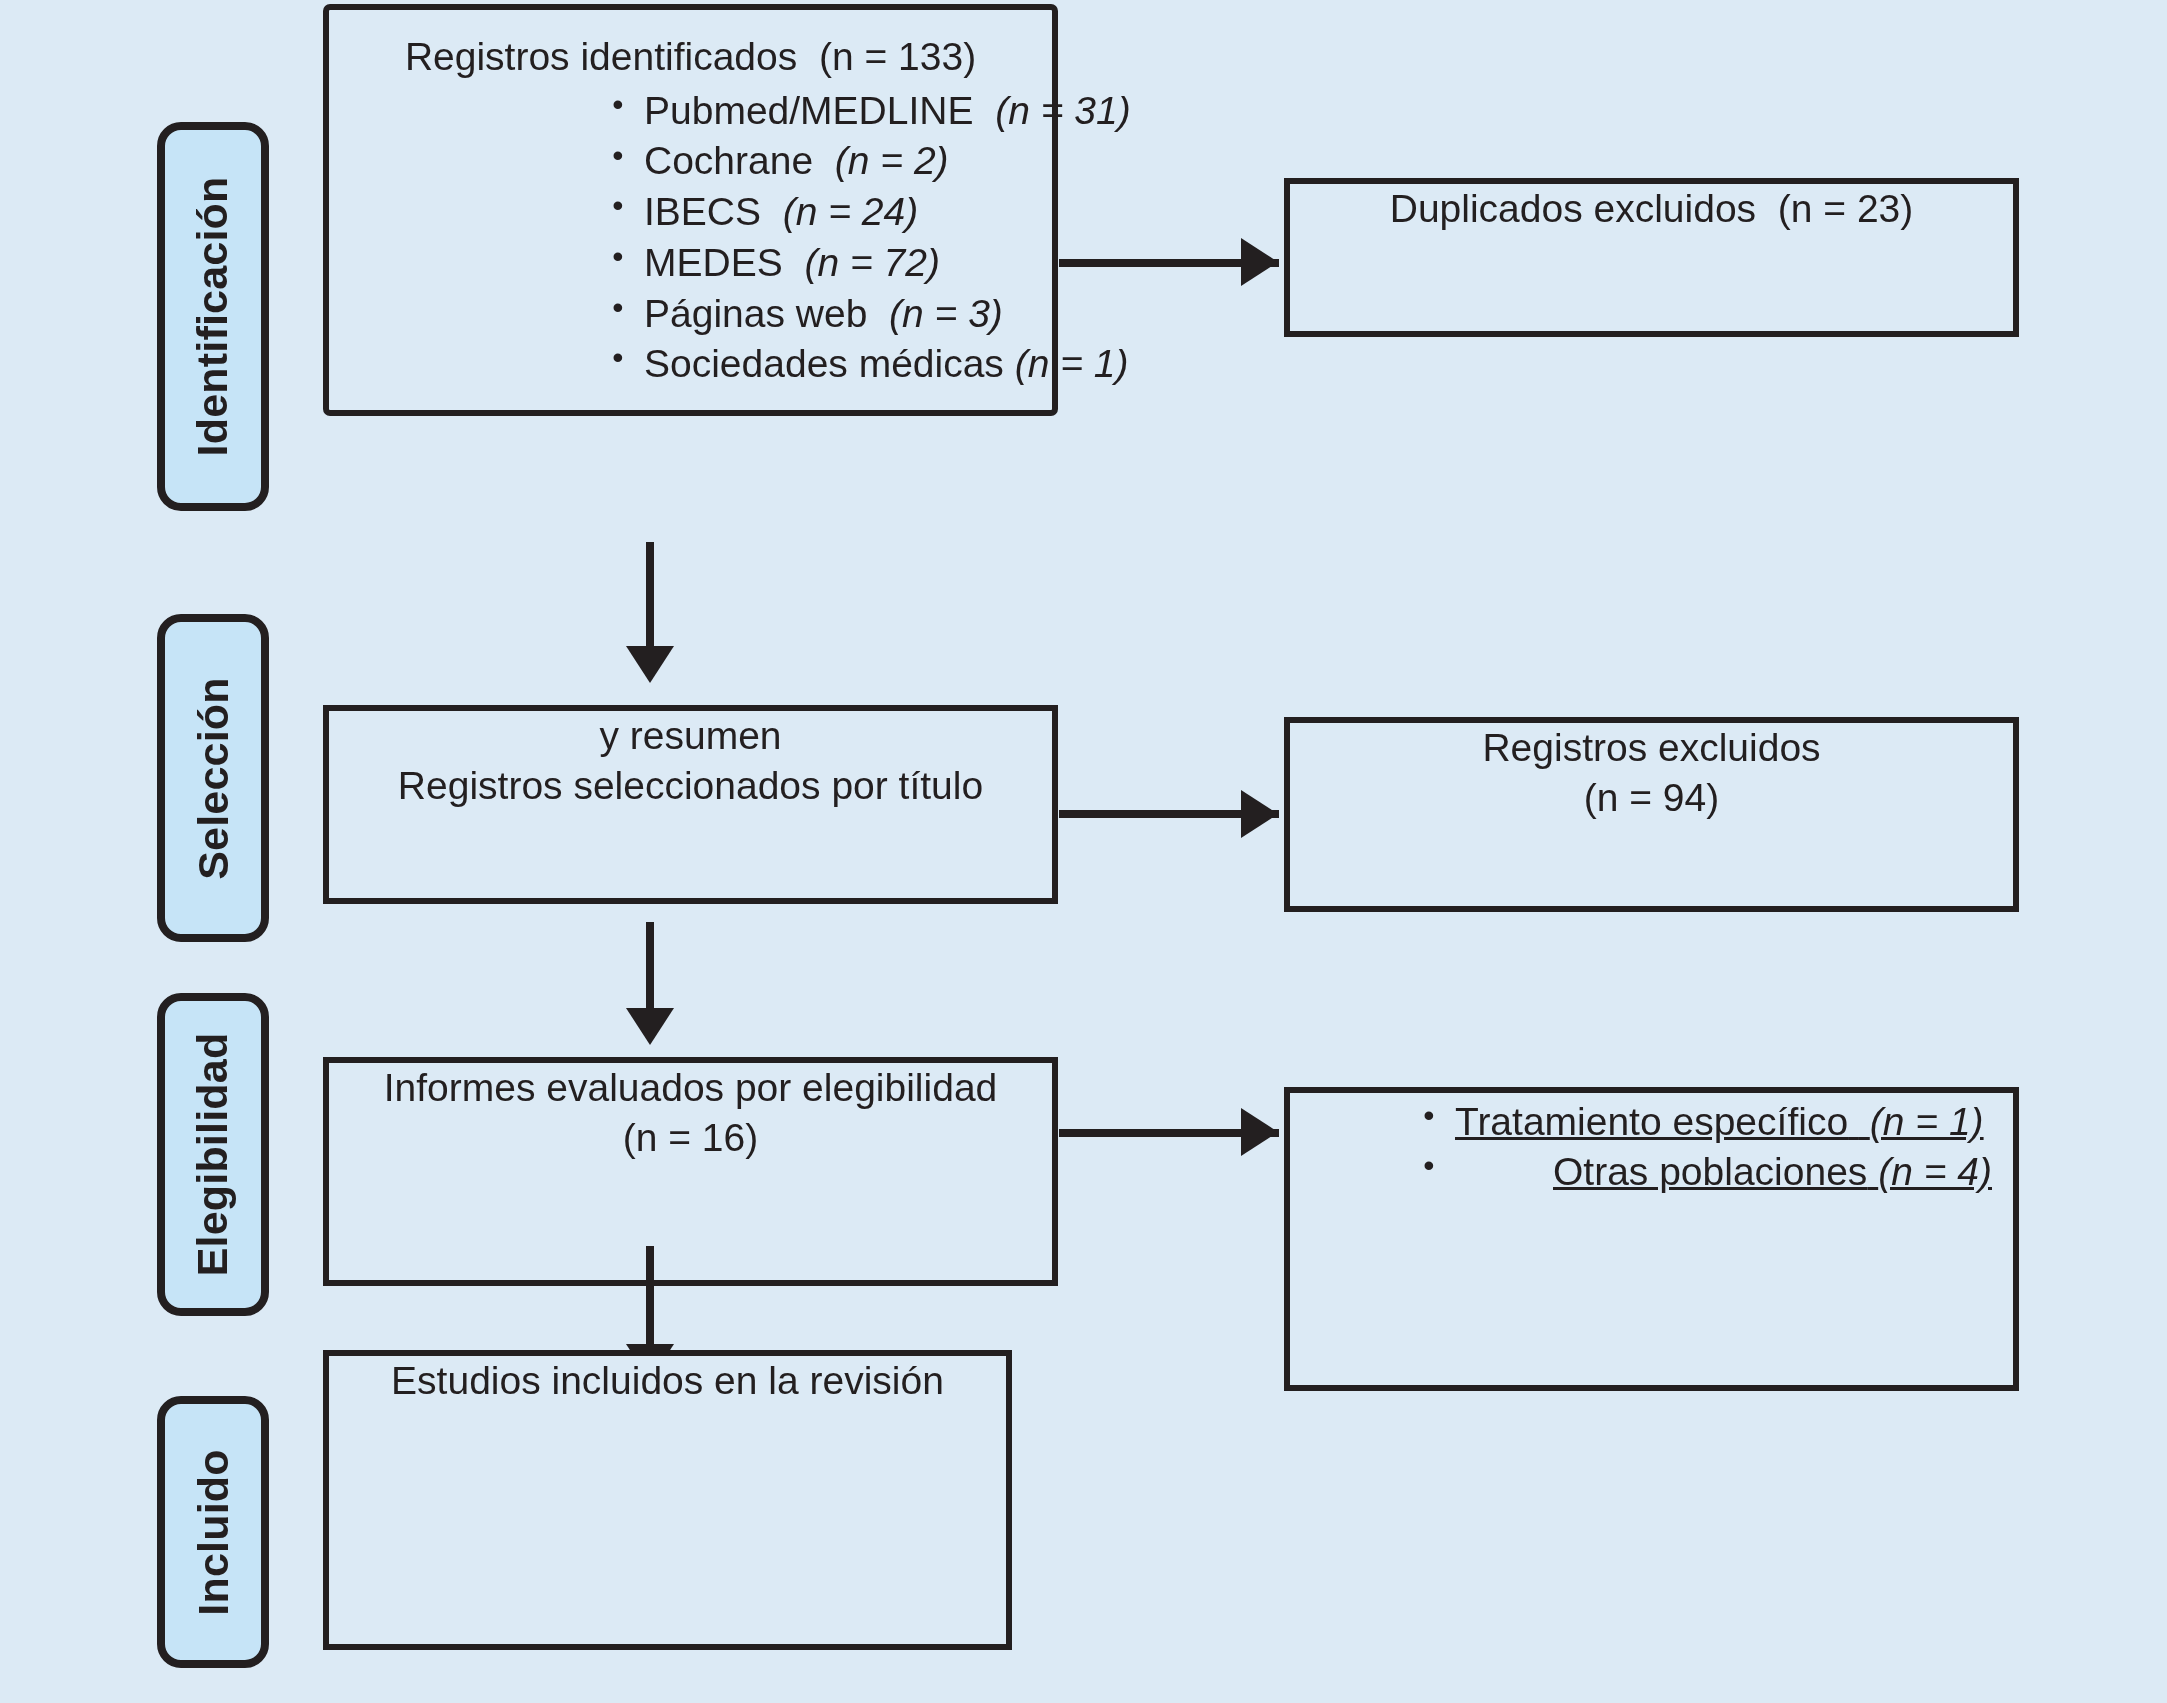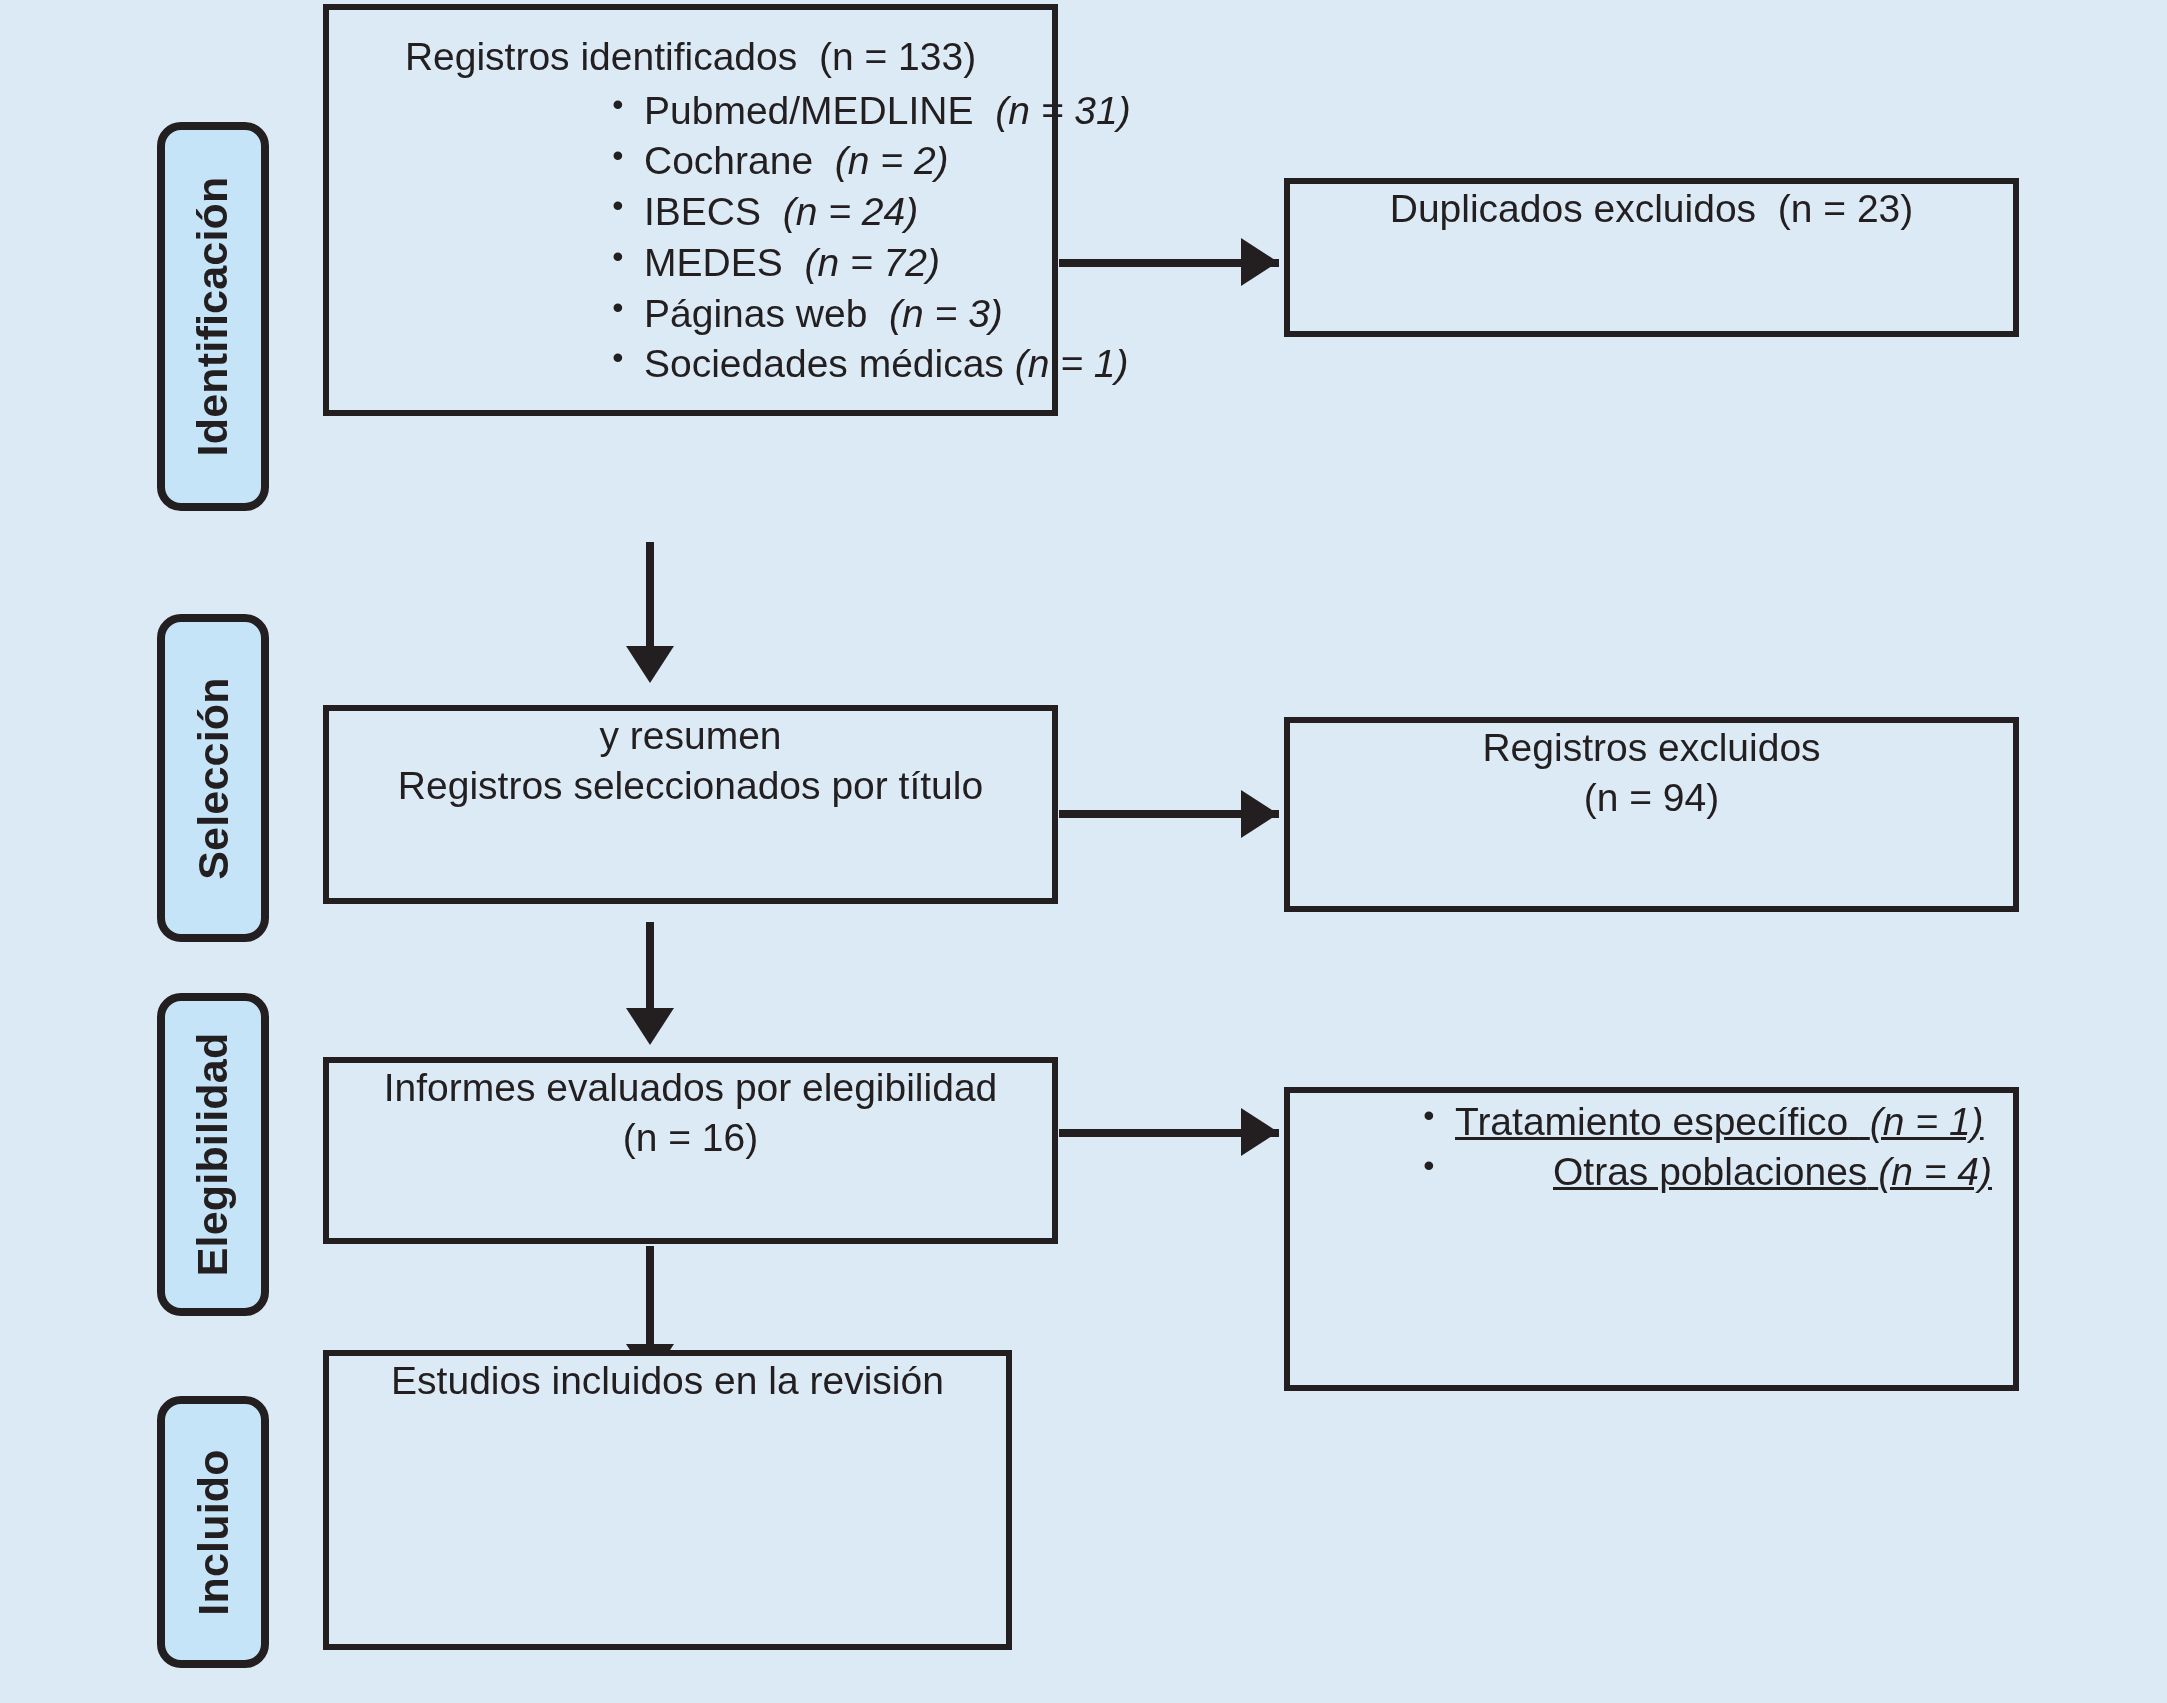--- a/index.html
+++ b/index.html
@@ -125,21 +125,21 @@
   </div>
 
   <div class="stage-pill" style="left:157px; top:993px; width:112px; height:323px;">
     <span class="stage-label">Elegibilidad</span>
   </div>
 
   <div class="stage-pill" style="left:157px; top:1396px; width:112px; height:272px;">
     <span class="stage-label">Incluido</span>
   </div>
 
-  <div class="flow-box" style="left:323px; top:3.7px; width:735px; height:412px; justify-content:flex-start; padding-top:22.5px;">
+  <div class="flow-box" style="left:323px; top:3.7px; width:735px; height:412px; justify-content:flex-start; padding-top:22.5px;border-radius:7px;">
     <div class="title-line">
       <span>Registros identificados</span>
       <span>&nbsp;</span><span>(n = 133)</span>
     </div>
     <ul class="bullet-list bullets-indent-1">
       <li>
         <span>Pubmed/MEDLINE</span>
         <span class="n-italic"><i>&nbsp;</i><span class="n-italic">(n = 31)</span></span>
       </li>
       <li>
@@ -187,21 +187,21 @@
   <div class="arrow-h-head" style="left:1241px; top:790px;"></div>
 
   <div class="flow-box" style="left:1284px; top:717px; width:735px; height:195px;">
     <div class="title-line">Registros excluidos</div>
     <div class="title-line">(n = 94)</div>
   </div>
 
   <div class="arrow-v-line" style="left:646px; top:922px; height:94px;"></div>
   <div class="arrow-v-head" style="left:626px; top:1008px;"></div>
 
-  <div class="flow-box" style="left:323px; top:1057px; width:735px; height:187px;">
+  <div class="flow-box" style="left:323px; top:1057px; width:735px; height:229px;">
     <div class="title-line">Informes evaluados por elegibilidad</div>
     <div class="title-line">(n = 16)</div>
   </div>
 
   <div class="arrow-h-line" style="left:1059px; top:1129px; width:220px;"></div>
   <div class="arrow-h-head" style="left:1241px; top:1108px;"></div>
 
   <div class="flow-box" style="left:1284px; top:1087px; width:735px; height:304px;">
     <ul class="bullet-list" style="margin-left:122px;text-decoration:underline;">
       <li>

